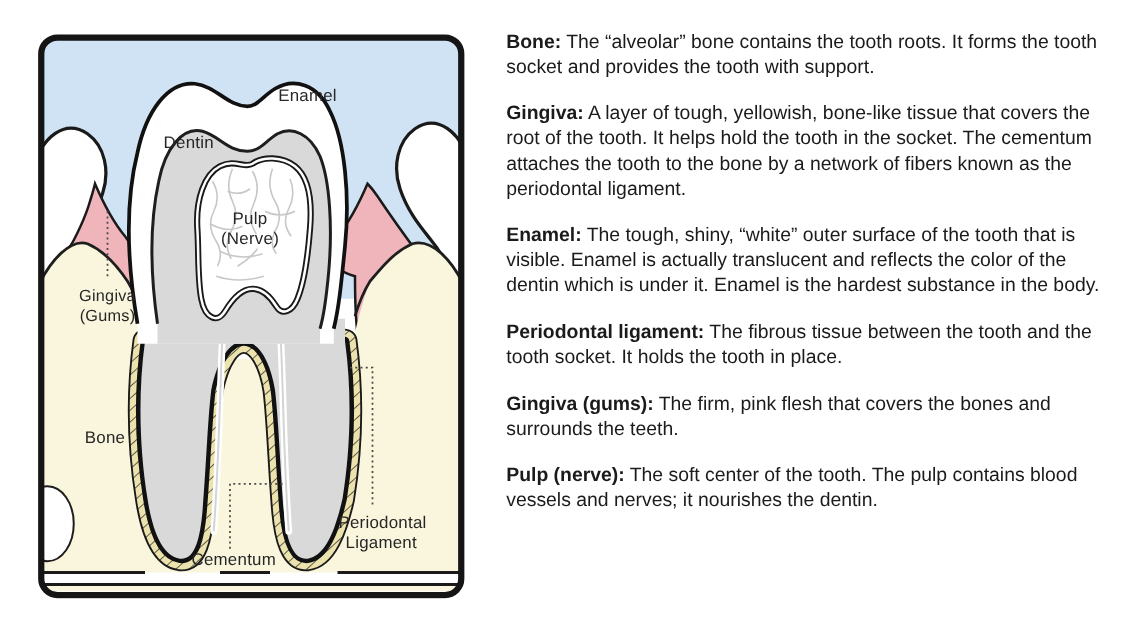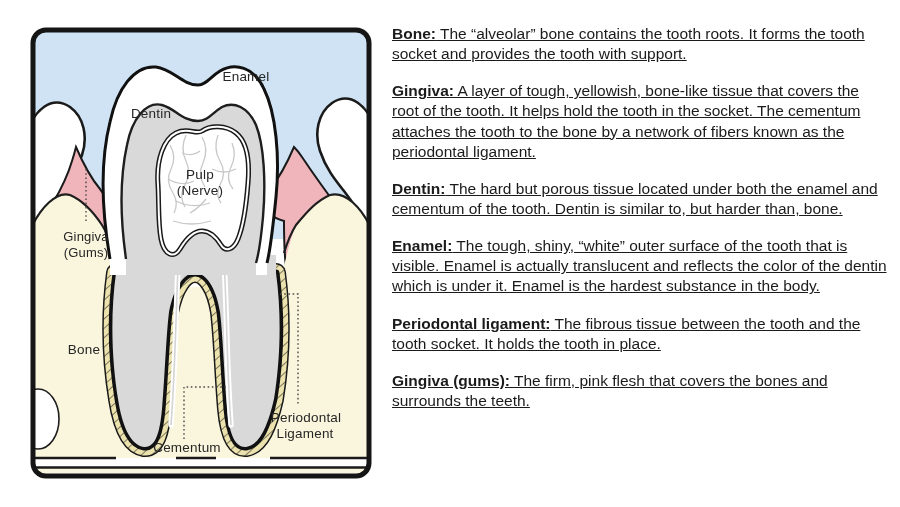--- a/index.html
+++ b/index.html
@@ -1,21 +1,21 @@
 <!DOCTYPE html>
 <html><head>
 <meta charset="utf-8">
 <style>
   html,body{margin:0;padding:0;background:#ffffff;}
   .stage{position:relative;width:900px;height:507px;background:#ffffff;overflow:hidden;
          font-family:"Liberation Sans",sans-serif;}
   .diagram-wrap{position:absolute;left:30px;top:27px;width:342px;height:452px;}
   .defs{position:absolute;left:392px;top:24px;width:496px;color:#1b1b1b;
         font-size:15.5px;line-height:1.3;}
-  .defs p{margin:0 0 17px 0;text-decoration:underline;}
+  .defs p{margin:0 0 17px 13px;}
   .defs b{font-weight:bold;}
   svg text{font-family:"Liberation Sans",sans-serif;fill:#262626;letter-spacing:.2px;}
 </style>
 </head>
 <body>
 
 <div class="stage">
 
   <div class="diagram-wrap">
     <svg viewBox="0 0 342 452" width="342" height="452">
@@ -101,19 +101,19 @@
         <text x="275" y="411" font-size="13.5" text-anchor="middle">Ligament</text>
       </g>
 
       <rect x="3" y="3" width="336" height="446" rx="13" fill="none" stroke="#151515" stroke-width="5"></rect>
     </svg>
   </div>
 
   <div class="defs">
     <p><b>Bone:</b><span> The “alveolar” bone contains the tooth roots. It forms the tooth socket and provides the tooth with support.</span></p>
     <p><b>Gingiva:</b><span> A layer of tough, yellowish, bone-like tissue that covers the root of the tooth. It helps hold the tooth in the socket. The cementum attaches the tooth to the bone by a network of fibers known as the periodontal ligament.</span></p>
-    <p><b>Dentin:</b><span> The hard but porous tissue located under both the enamel and cementum of the tooth. Dentin is similar to, but harder than, bone.</span></p>
     <p><b>Enamel:</b><span> The tough, shiny, “white” outer surface of the tooth that is visible. Enamel is actually translucent and reflects the color of the dentin which is under it. Enamel is the hardest substance in the body.</span></p>
     <p><b>Periodontal ligament:</b><span> The fibrous tissue between the tooth and the tooth socket. It holds the tooth in place.</span></p>
     <p><b>Gingiva (gums):</b><span> The firm, pink flesh that covers the bones and surrounds the teeth.</span></p>
+    <p><b>Pulp (nerve):</b><span> The soft center of the tooth. The pulp contains blood vessels and nerves; it nourishes the dentin.</span></p>
   </div>
 
 </div>
 
 </body></html>

